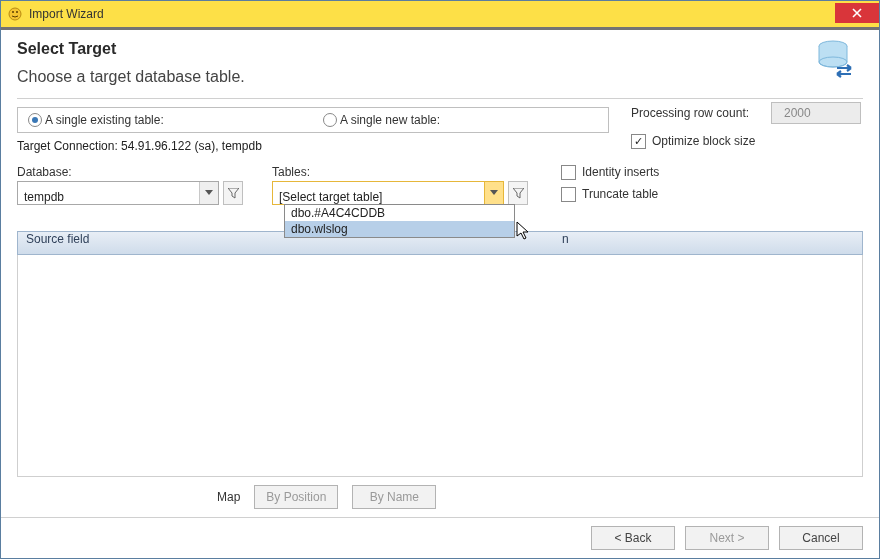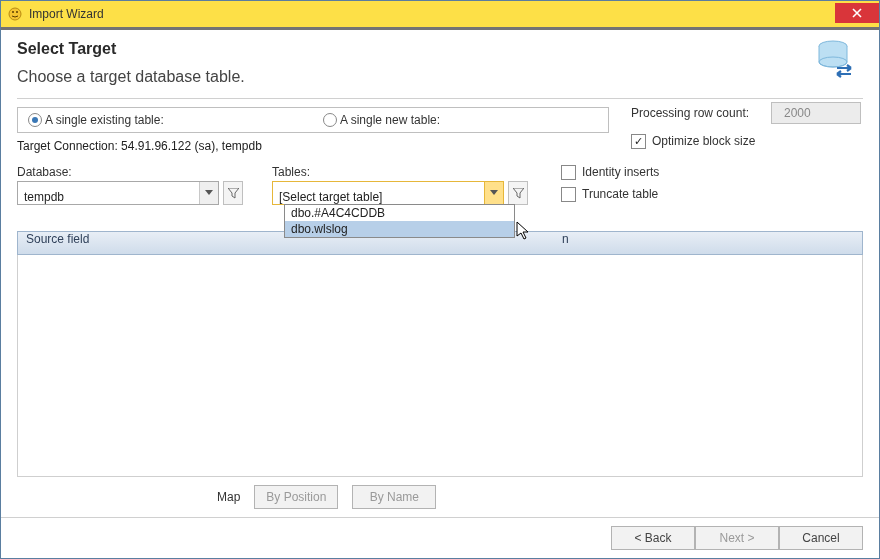--- a/index.html
+++ b/index.html
@@ -41,21 +41,21 @@
   .dropdown .item{height:16px;padding:0 6px;display:flex;align-items:center;color:#222}
   .dropdown .item.hover{background:#b7cfe8}
   .chk-col{position:absolute;left:560px;top:160px;font-size:12px}
   .chk-col .row{display:flex;align-items:center;height:22px}
   .grid-head{margin-top:26px;height:22px;background:linear-gradient(#e8eef6,#cfdceb);border:1px solid #9fb5cd;display:flex;align-items:flex-start}
   .grid-head .gh-cell{padding:0 8px;color:#30415a;font-size:12px}
   .grid-body{flex:1;border:1px solid #cfcfcf;border-top:none;background:#fff}
   .map-row{display:flex;align-items:center;justify-content:flex-start;height:40px;gap:14px;padding-left:200px}
   .btn{height:24px;border:1px solid #b3b3b3;background:#f2f2f2;color:#444;font-size:12px;display:inline-flex;align-items:center;justify-content:center;padding:0 10px;min-width:84px;box-sizing:border-box}
   .btn.disabled{color:#9a9a9a}
-  .footer{height:40px;border-top:1px solid #d0d0d0;display:flex;align-items:center;justify-content:flex-end;padding:0 16px}
+  .footer{height:40px;border-top:1px solid #d0d0d0;display:flex;align-items:center;justify-content:flex-end;gap:10px;padding:0 16px}
   .cursor{position:absolute;left:515px;top:220px;z-index:20;pointer-events:none}
   svg{display:block}
 </style>
 </head>
 <body>
 
 <div class="window">
 
   <div class="titlebar">
     <span class="app-icon">

